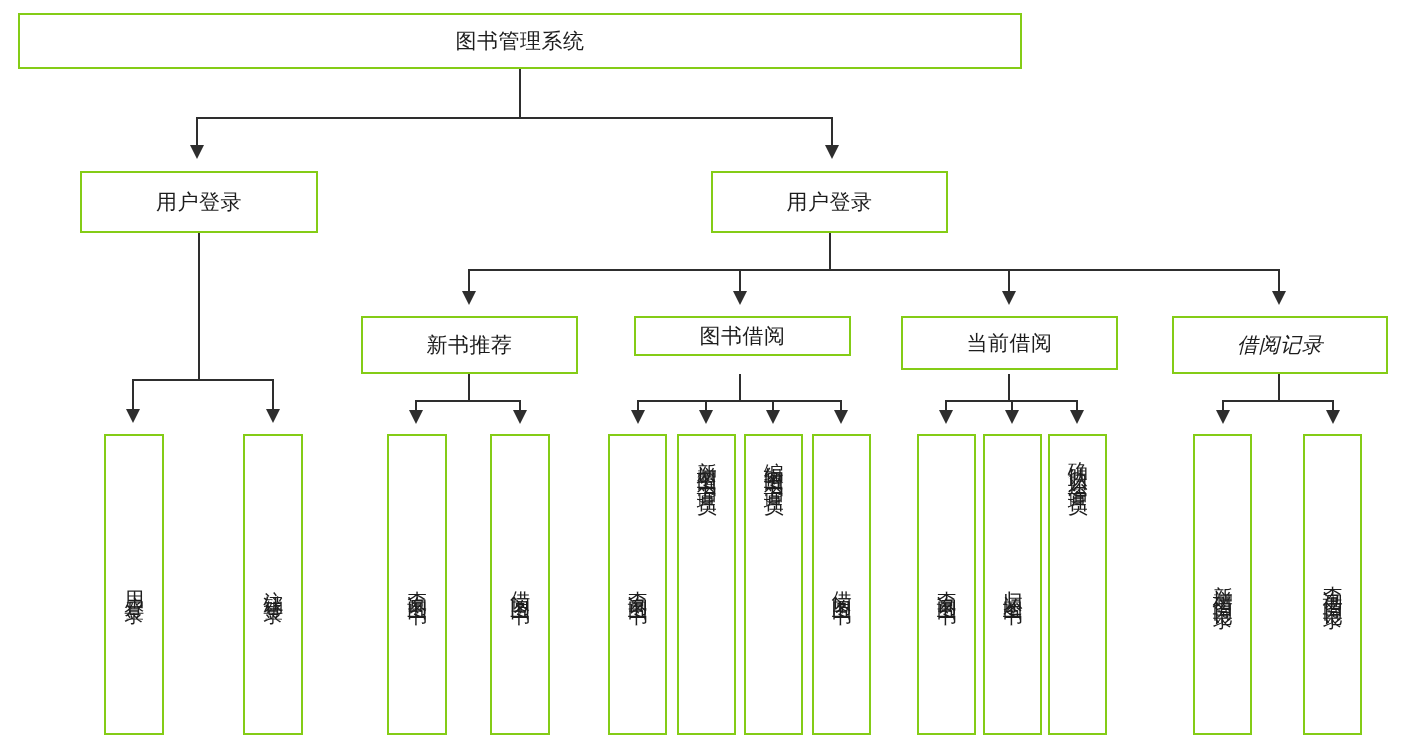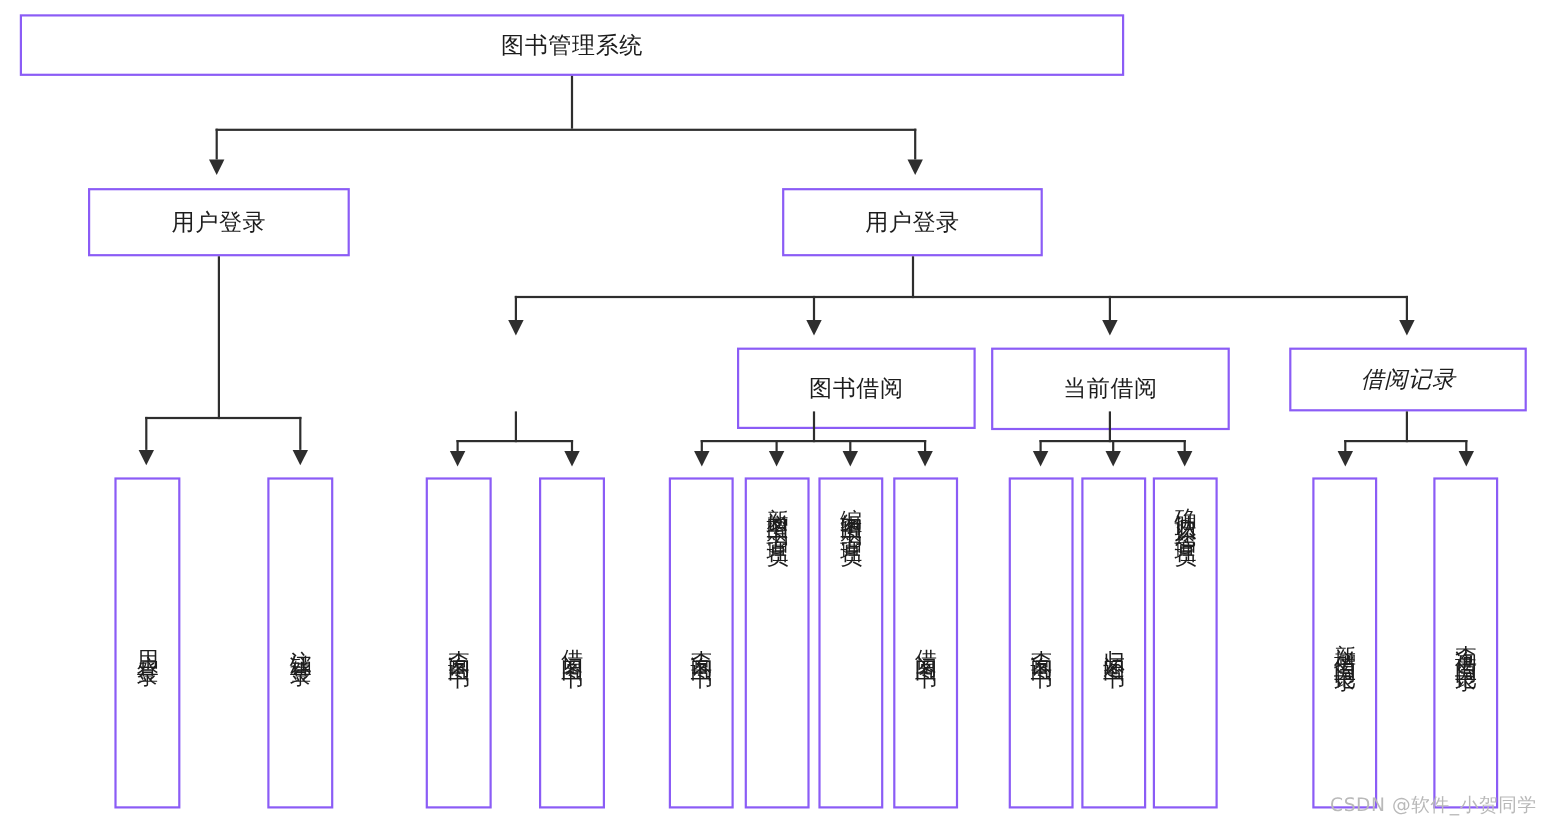--- a/index.html
+++ b/index.html
@@ -13,21 +13,21 @@
     width:1405px;
     height:747px;
     background:#ffffff;
     overflow:hidden;
   }
   
   .node{
     position:absolute;
     box-sizing:border-box;
     background:#ffffff;
-    border:2px solid #8b5cf6;
+    border:2px solid #84cc16;
     display:flex;
     align-items:center;
     justify-content:center;
     text-align:center;
   }
   .node .label{
     font-size:21px;
     line-height:1.15;
     color:#1d1d1d;
     letter-spacing:0.5px;
@@ -112,24 +112,27 @@
   <div class="edge h" style="left:468px;top:269px;width:812px;height:2px;"></div>
   <div class="edge v" style="left:468px;top:269px;width:2px;height:22px;"></div>
   <div class="arrow" style="left:462px;top:291px;"></div>
   <div class="edge v" style="left:739px;top:269px;width:2px;height:22px;"></div>
   <div class="arrow" style="left:733px;top:291px;"></div>
   <div class="edge v" style="left:1008px;top:269px;width:2px;height:22px;"></div>
   <div class="arrow" style="left:1002px;top:291px;"></div>
   <div class="edge v" style="left:1278px;top:269px;width:2px;height:22px;"></div>
   <div class="arrow" style="left:1272px;top:291px;"></div>
 
-  <div class="node" style="left:670px;top:316px;width:217px;height:74px;">
+  <div class="node" style="left:361px;top:316px;width:217px;height:58px;">
+    <span class="label">新书推荐</span>
+  </div>
+  <div class="node" style="left:634px;top:316px;width:217px;height:40px;">
     <span class="label">图书借阅</span>
   </div>
-  <div class="node" style="left:901px;top:316px;width:217px;height:75px;">
+  <div class="node" style="left:901px;top:316px;width:217px;height:54px;">
     <span class="label">当前借阅</span>
   </div>
   <div class="node" style="left:1172px;top:316px;width:216px;height:58px;font-style:italic;">
     <span class="label">借阅记录</span>
   </div>
 
   <div class="edge v" style="left:468px;top:374px;width:2px;height:28px;"></div>
   <div class="edge h" style="left:415px;top:400px;width:106px;height:2px;"></div>
   <div class="edge v" style="left:415px;top:400px;width:2px;height:12px;"></div>
   <div class="arrow" style="left:409px;top:410px;"></div>
@@ -200,15 +203,14 @@
     <span class="label">确认归还（管理员）</span>
   </div>
 
   <div class="node vert mid" style="left:1193px;top:434px;width:59px;height:301px;">
     <span class="label">新增借阅记录</span>
   </div>
   <div class="node vert mid" style="left:1303px;top:434px;width:59px;height:301px;">
     <span class="label">查询借阅记录</span>
   </div>
 
-  <div id="watermark">CSDN @软件_小贺同学</div>
 
 </div>
 
 </body></html>

